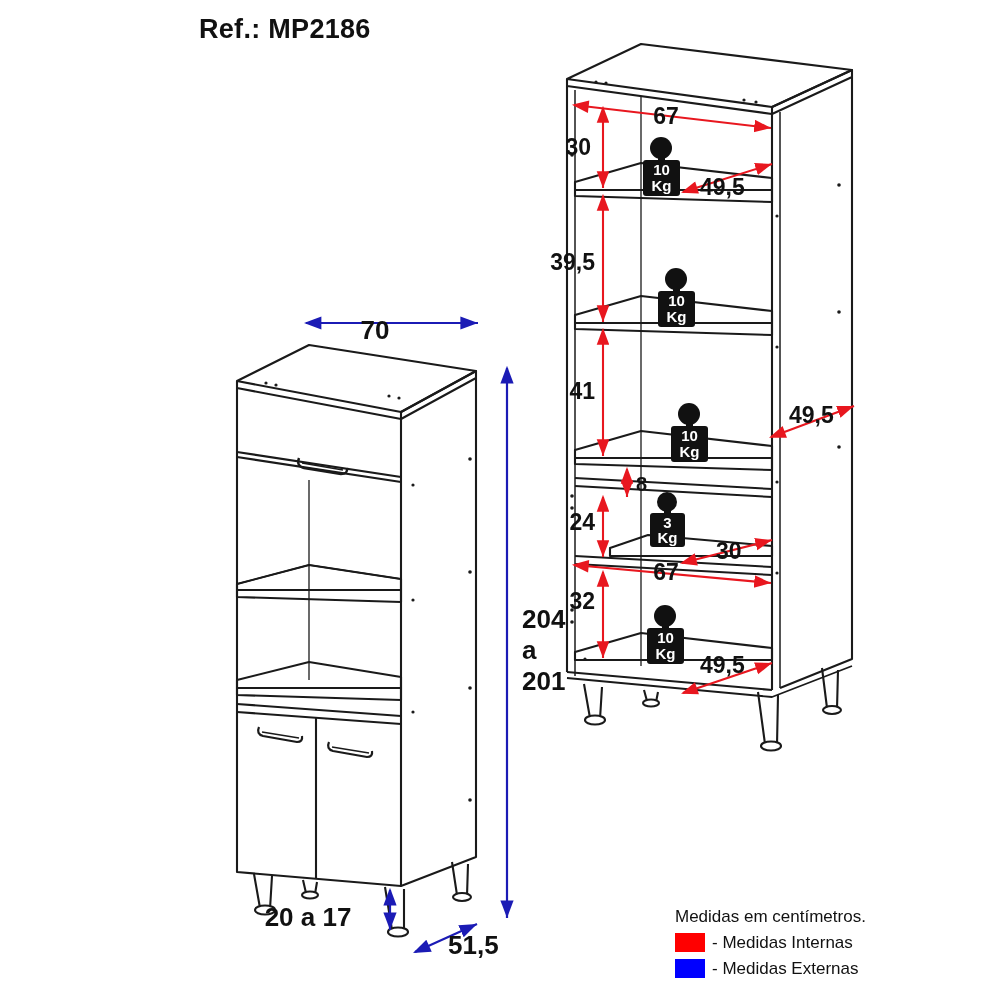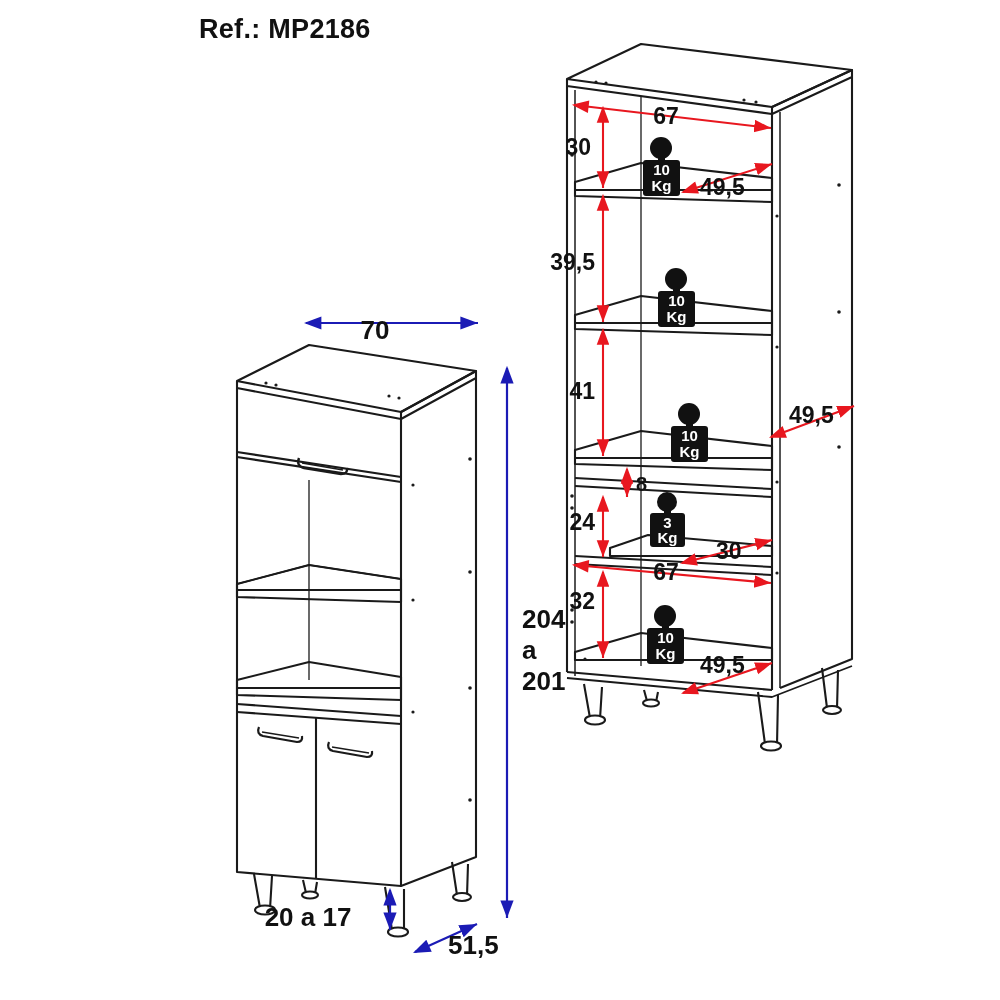--- a/index.html
+++ b/index.html
@@ -345,14 +345,25 @@
 
     <g>
       <circle cx="621" cy="616" r="11" fill="#111111"></circle>
       <rect x="618" y="620" width="7" height="10" fill="#111111"></rect>
       <rect x="603" y="628" width="37" height="36" rx="3" fill="#111111"></rect>
       <text class="kgtext" x="621.5" y="643">10</text>
       <text class="kgtext" x="621.5" y="659">Kg</text>
     </g>
   </svg>
 
+  <div class="legend">
+    <div class="legend-head">Medidas em centímetros.</div>
+    <div class="legend-row">
+      <div class="swatch" style="background:#FF0000;"></div>
+      <div class="legend-label">- Medidas Internas</div>
+    </div>
+    <div class="legend-row">
+      <div class="swatch" style="background:#0000FF;"></div>
+      <div class="legend-label">- Medidas Externas</div>
+    </div>
+  </div>
 
 </div>
 
 </body></html>

